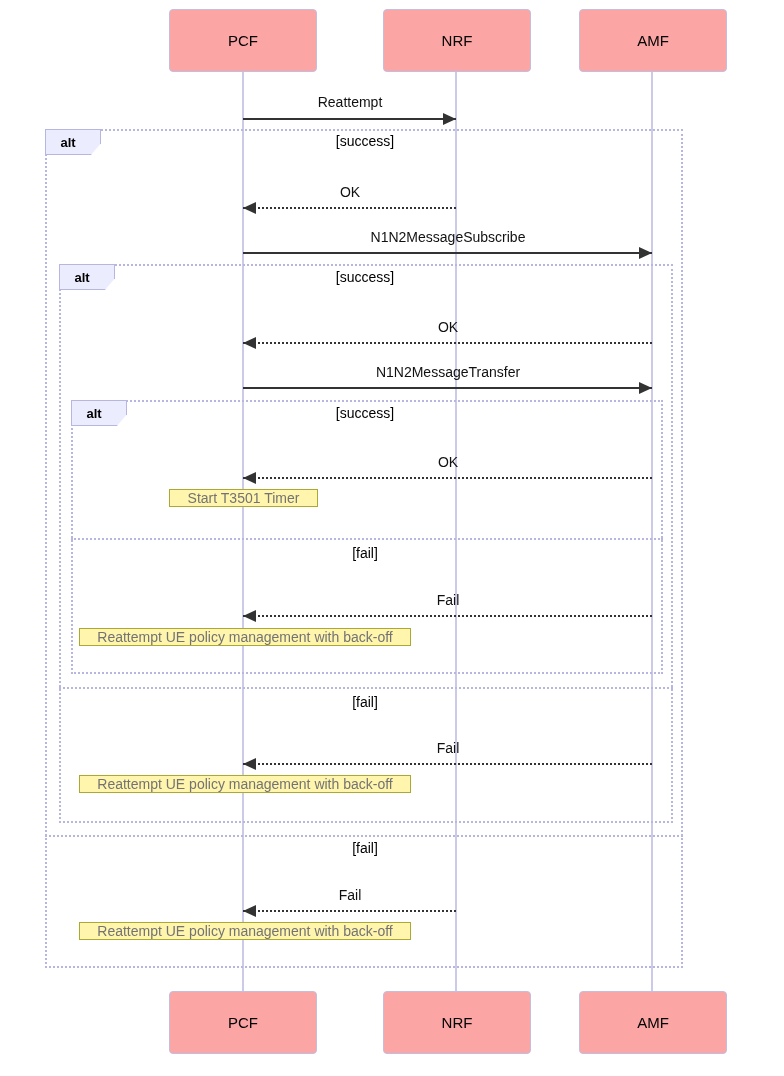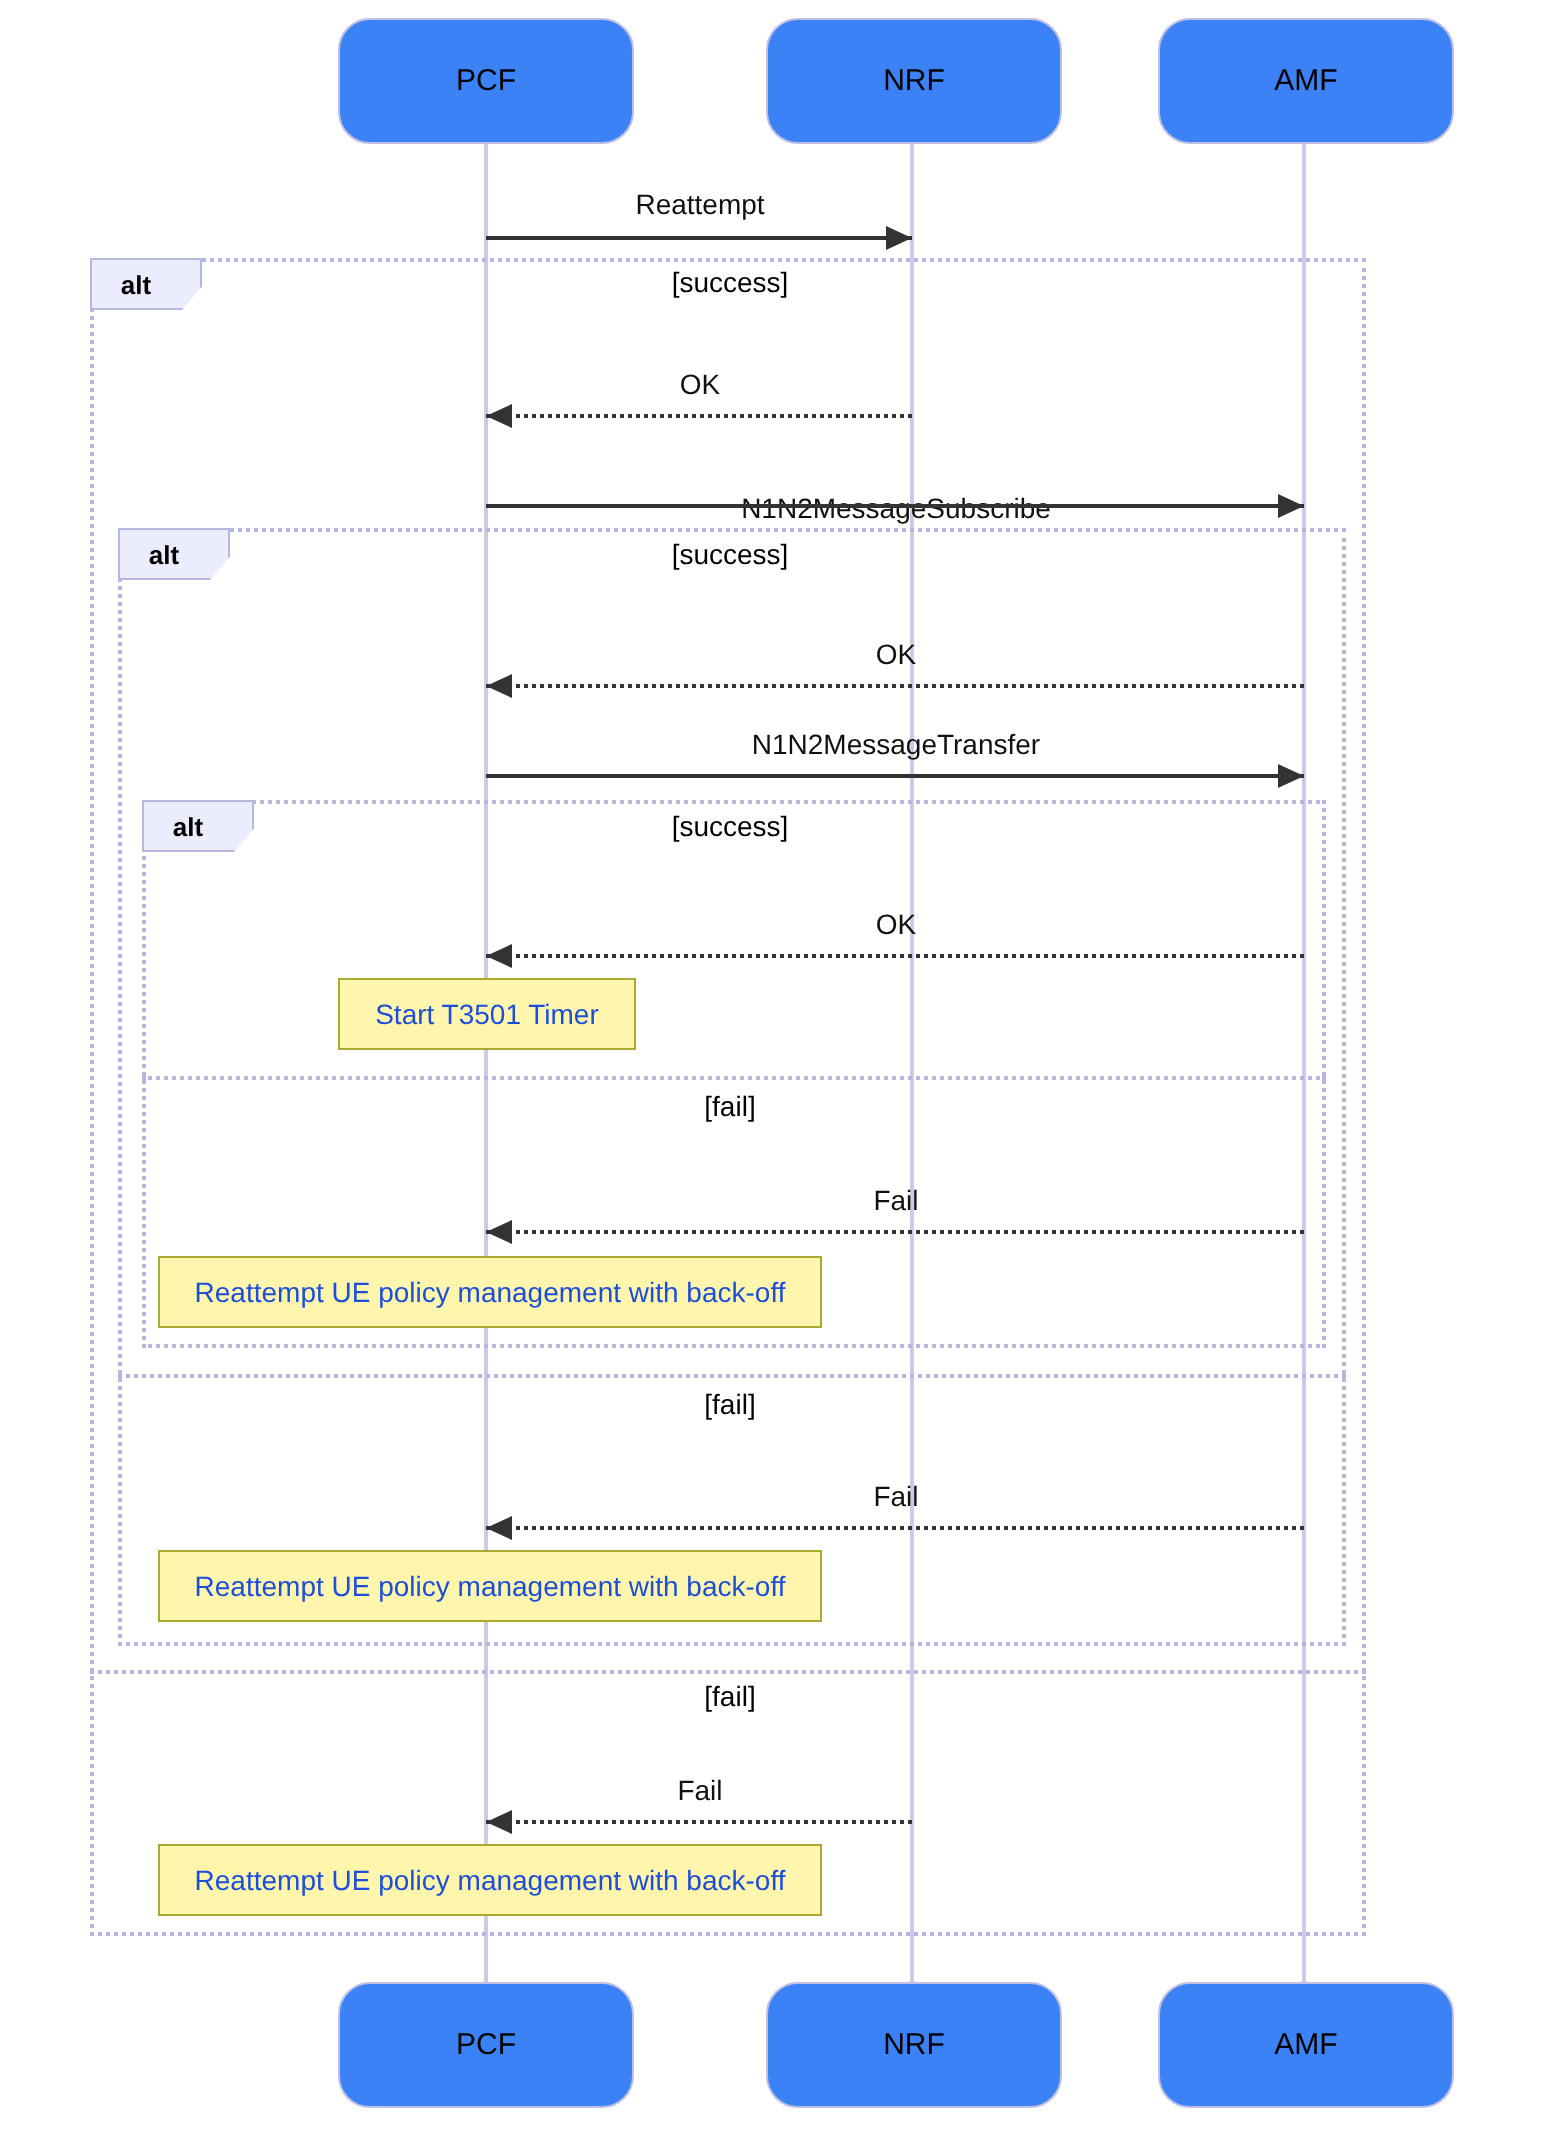--- a/index.html
+++ b/index.html
@@ -6,21 +6,21 @@
   .canvas {
     position:relative; width:784px; height:1076px; background:#ffffff;
     font-family:"Liberation Sans", sans-serif; color:#000; overflow:hidden;
   }
   .lifeline {
     position:absolute; width:2px; top:72px; height:919px;
     background:#cbcbe9;
   }
   .actor {
     position:absolute; width:148px; height:63px; box-sizing:border-box;
-    background:#3b82f6; border:1px solid #bfbfe4; border-radius:16px;
+    background:#fca5a5; border:1px solid #bfbfe4; border-radius:4px;
     display:flex; align-items:center; justify-content:center;
     font-size:15px; color:#000;
   }
   .alt-frame {
     position:absolute; box-sizing:border-box;
     border:2px dotted #b6b6e0;
   }
   .alt-divider {
     position:absolute; height:0; border-top:2px dotted #b6b6e0;
   }
@@ -46,24 +46,24 @@
     position:absolute; width:0; height:0;
     border-top:6px solid transparent; border-bottom:6px solid transparent;
     border-left:13px solid #333333;
   }
   .head-left {
     position:absolute; width:0; height:0;
     border-top:6px solid transparent; border-bottom:6px solid transparent;
     border-right:13px solid #333333;
   }
   .note {
-    position:absolute; box-sizing:border-box; height:36px;
+    position:absolute; box-sizing:border-box; height:18px;
     background:#FFF5AD; border:1px solid #AAAA33;
     display:flex; align-items:center; justify-content:center;
-    font-size:14px; color:#1d4ed8; white-space:nowrap;
+    font-size:14px; color:#737373; white-space:nowrap;
   }
 </style>
 </head>
 <body>
 
 <div class="canvas">
 
   <div class="lifeline" style="left:242px;"></div>
   <div class="lifeline" style="left:455px;"></div>
   <div class="lifeline" style="left:651px;"></div>
@@ -88,21 +88,21 @@
   <div class="section-label" style="left:365px;top:848px;">[fail]</div>
 
   <div class="msg-label" style="left:350px;top:102px;">Reattempt</div>
   <div class="msg-line solid" style="left:243px;top:118px;width:213px;"></div>
   <div class="head-right" style="left:443px;top:113px;"></div>
 
   <div class="msg-label" style="left:350px;top:192px;">OK</div>
   <div class="msg-line dashed" style="left:243px;top:207px;width:213px;"></div>
   <div class="head-left" style="left:243px;top:202px;"></div>
 
-  <div class="msg-label" style="left:448px;top:254px;">N1N2MessageSubscribe</div>
+  <div class="msg-label" style="left:448px;top:237px;">N1N2MessageSubscribe</div>
   <div class="msg-line solid" style="left:243px;top:252px;width:409px;"></div>
   <div class="head-right" style="left:639px;top:247px;"></div>
 
   <div class="msg-label" style="left:448px;top:327px;">OK</div>
   <div class="msg-line dashed" style="left:243px;top:342px;width:409px;"></div>
   <div class="head-left" style="left:243px;top:337px;"></div>
 
   <div class="msg-label" style="left:448px;top:372px;">N1N2MessageTransfer</div>
   <div class="msg-line solid" style="left:243px;top:387px;width:409px;"></div>
   <div class="head-right" style="left:639px;top:382px;"></div>

